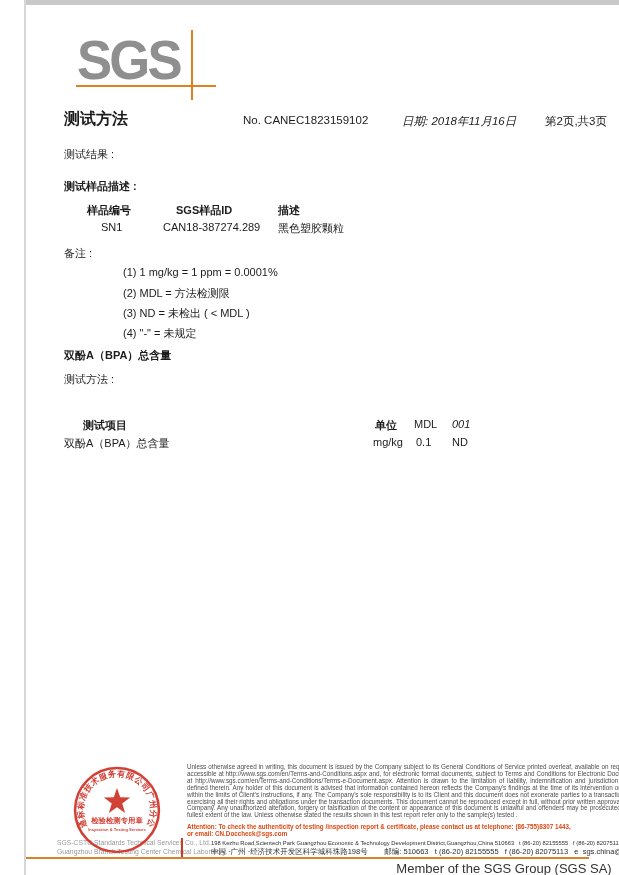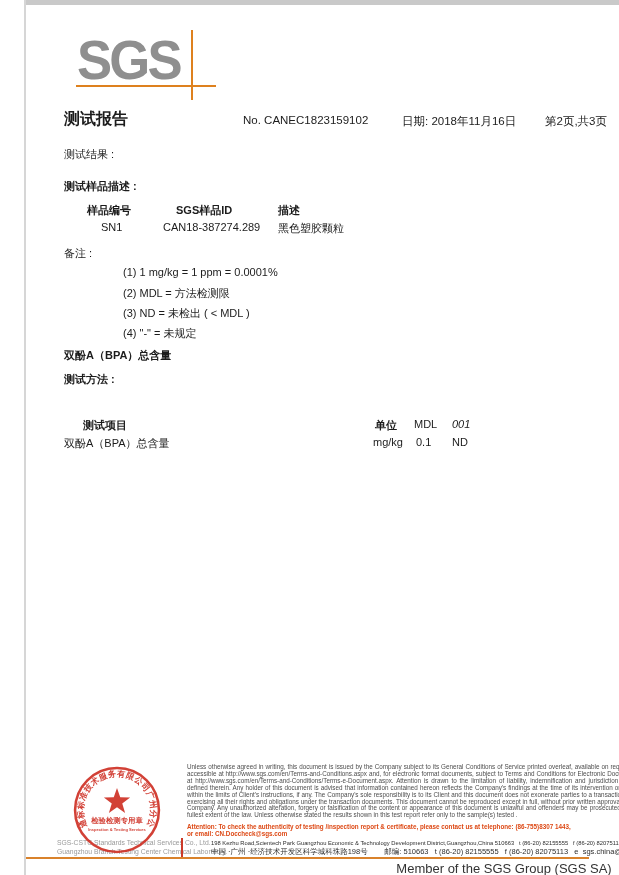--- a/index.html
+++ b/index.html
@@ -16,21 +16,21 @@
 
   
   .sgs-logo{left:53px;top:32px;font-size:56px;line-height:1;font-weight:700;color:#8f8f8f;
     letter-spacing:-3px;transform:scaleX(.94);transform-origin:left top;}
   .logo-vline{left:167px;top:30px;width:2px;height:70px;background:#de811e;}
   .logo-hline{left:52px;top:85px;width:140px;height:2px;background:#de811e;}
 
   
   .doc-title{left:40px;top:109px;font-size:16px;font-weight:700;}
   .report-no{left:219px;top:114px;font-size:11.5px;}
-  .report-date{left:378px;top:114px;font-size:11.5px;}
+  .report-date{left:378px;top:114px;font-size:11.5px;font-style:italic;}
   .page-info{left:521px;top:114px;font-size:11.5px;}
 
   .t11{font-size:11px;}
   .bold{font-weight:700;}
   .und{}
   .ital{font-style:italic;}
 
   .results-label{left:40px;top:147px;}
   .sample-heading{left:40px;top:179px;}
 
@@ -41,21 +41,21 @@
   .s-r2{left:139px;top:221px;}
   .s-r3{left:254px;top:221px;}
 
   .notes-label{left:40px;top:246px;}
   .note-0{left:99px;top:266px;}
   .note-1{left:99px;top:286px;}
   .note-2{left:99px;top:306px;}
   .note-3{left:99px;top:326px;}
 
   .bpa-heading{left:40px;top:348px;}
-  .method-label{left:40px;top:372px;font-weight:bold;}
+  .method-label{left:40px;top:372px;}
   .method-text{left:124px;top:372px;width:462px;line-height:21px;text-align:justify;}
 
   .rt-h-item{left:59px;top:418px;}
   .rt-h-unit{left:351px;top:418px;}
   .rt-h-mdl{left:390px;top:418px;}
   .rt-h-sample{left:428px;top:418px;}
   .rt-r-item{left:40px;top:436px;}
   .rt-r-unit{left:349px;top:436px;}
   .rt-r-mdl{left:392px;top:436px;}
   .rt-r-value{left:428px;top:436px;}
@@ -80,21 +80,21 @@
 
 <div class="page">
   <div class="abs edge edge-top"></div>
   <div class="abs edge edge-left"></div>
   <div class="abs edge edge-right"></div>
 
   <div class="abs sgs-logo">SGS</div>
   <div class="abs logo-vline"></div>
   <div class="abs logo-hline"></div>
 
-  <div class="abs doc-title">测试报告</div>
+  <div class="abs doc-title">测试方法</div>
   <div class="abs report-no">No. CANEC1823159102</div>
   <div class="abs report-date">日期: 2018年11月16日</div>
   <div class="abs page-info">第2页,共3页</div>
 
   <div class="abs t11 results-label">测试结果 :</div>
 
   <div class="abs t11 bold und sample-heading">测试样品描述 :</div>
   <div class="abs t11 bold s-h1">样品编号</div>
   <div class="abs t11 bold s-h2">SGS样品ID</div>
   <div class="abs t11 bold s-h3">描述</div>

